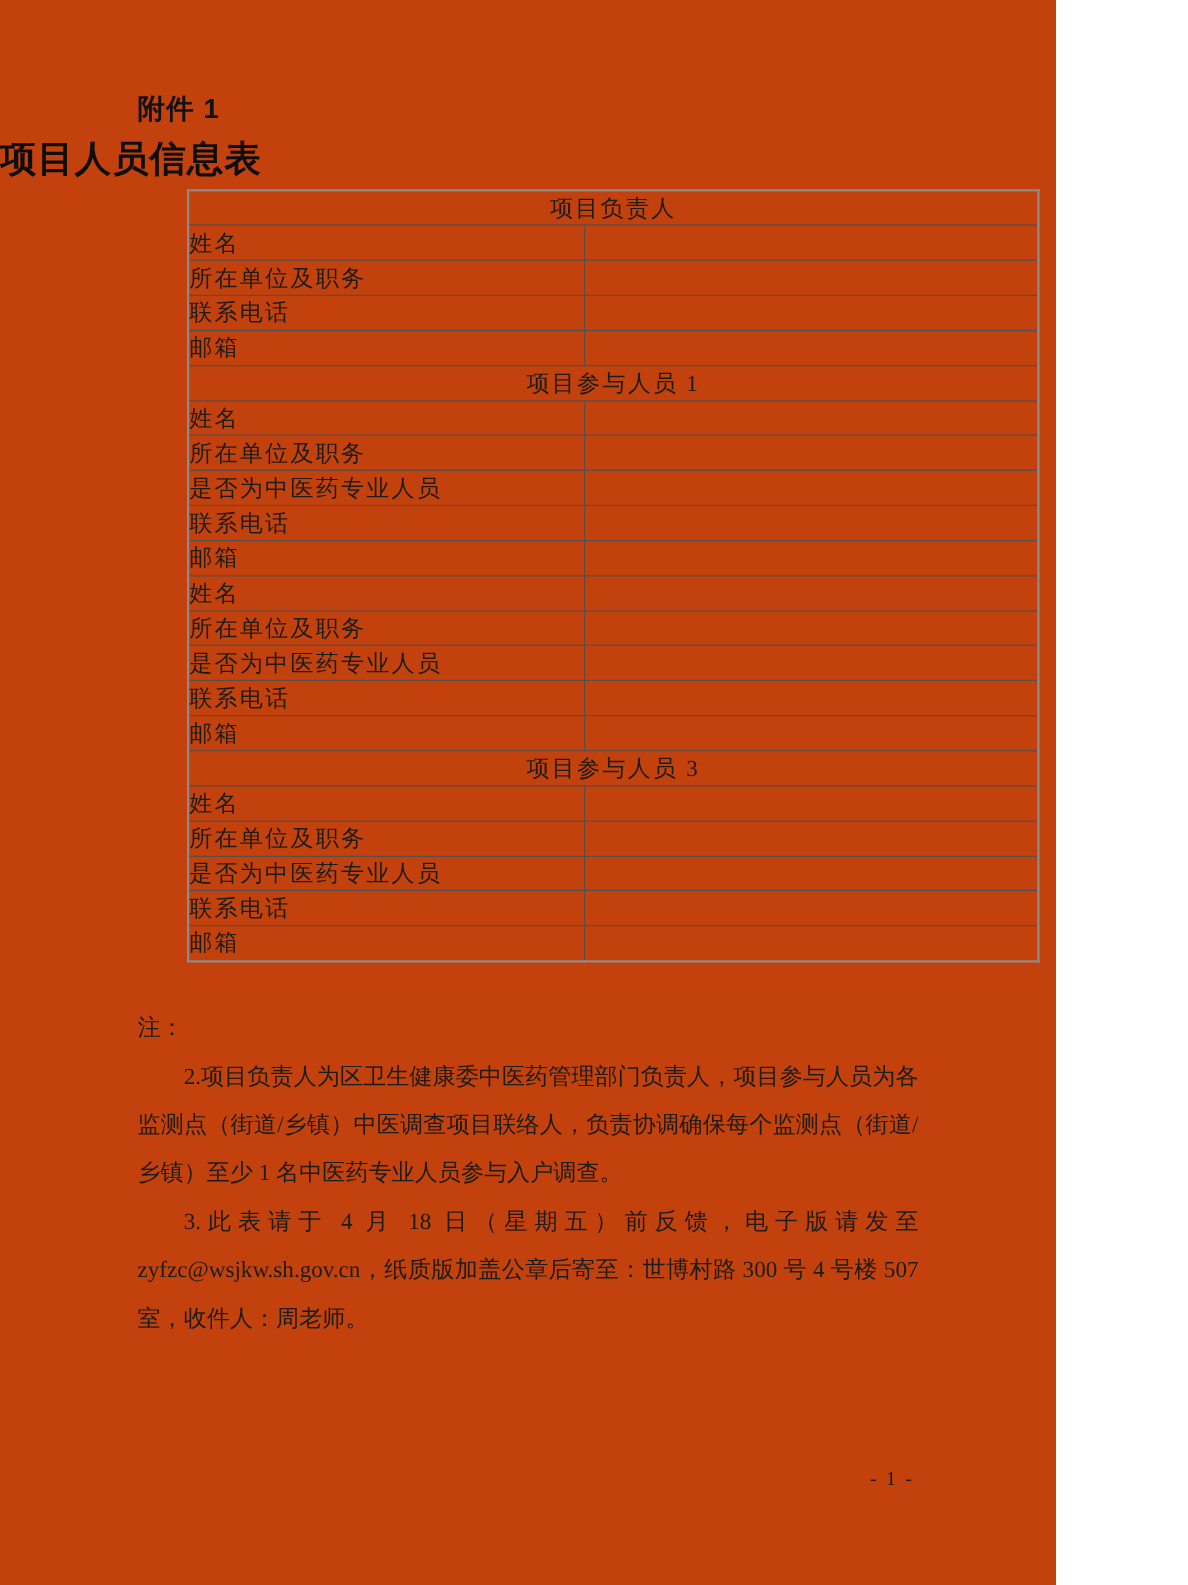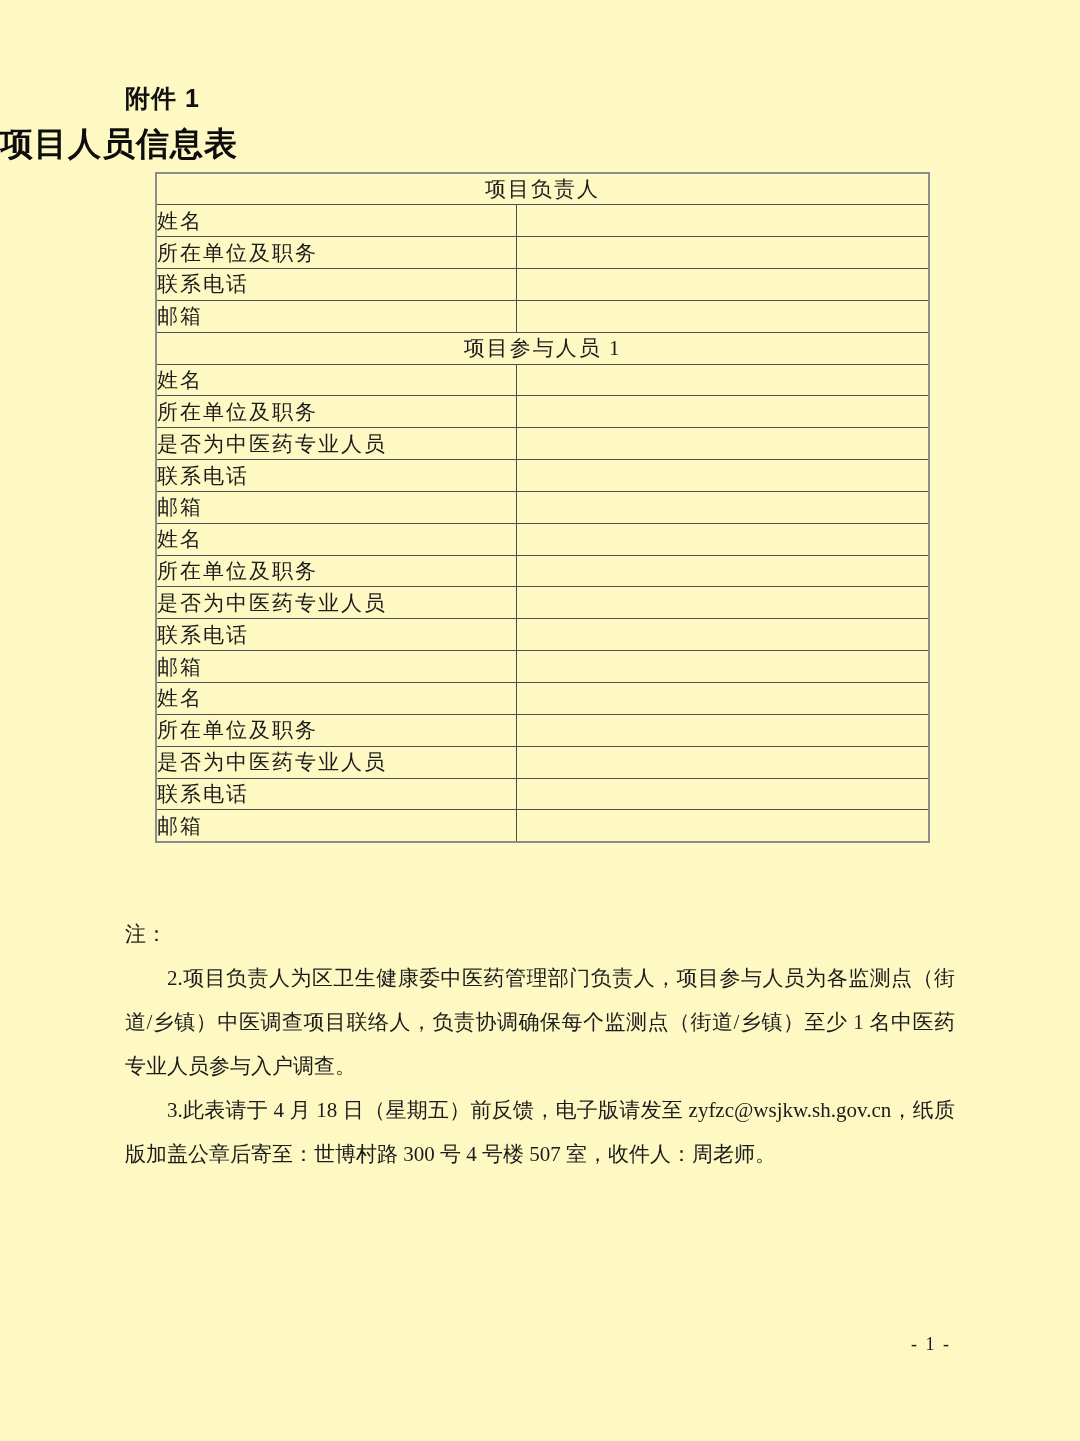--- a/index.html
+++ b/index.html
@@ -1,21 +1,21 @@
 <!DOCTYPE html>
 <html><head>
 <meta charset="utf-8">
 <style>
   * { box-sizing: border-box; }
   html, body { margin: 0; padding: 0; background: #ffffff; }
   .page {
     position: relative;
-    width: 1080px;
+    width: 960px;
     height: 1441px;
-    background: #fef9c3;
+    background: #c2410c;
     color: #1c1c1c;
     font-family: "Liberation Serif", serif;
     overflow: hidden;
   }
   .attachment {
     position: absolute;
     left: 125px;
     top: 82px;
     font-family: "Liberation Sans", sans-serif;
     font-weight: bold;
@@ -30,21 +30,21 @@
     top: 122px;
     text-align: left;
     font-family: "Liberation Sans", sans-serif;
     font-weight: bold;
     font-size: 33px;
     color: #0d0d0d;
     letter-spacing: 1px;
   }
   table.info {
     position: absolute;
-    left: 155px;
+    left: 170px;
     top: 172px;
     width: 773px;
     border-collapse: collapse;
     table-layout: fixed;
     font-size: 21px;
     color: #1c1c1c;
   }
   table.info { border: 2px solid #8c8c8c; }
   table.info td {
     border: 1px solid #4f4f4f;
@@ -154,20 +154,23 @@
       <tr>
         <td class="lbl">联系电话</td>
         <td class="val"></td>
       </tr>
       <tr>
         <td class="lbl">邮箱</td>
         <td class="val"></td>
       </tr>
 
       <tr>
+        <td class="sec" colspan="2">项目参与人员 3</td>
+      </tr>
+      <tr>
         <td class="lbl">姓名</td>
         <td class="val"></td>
       </tr>
       <tr>
         <td class="lbl">所在单位及职务</td>
         <td class="val"></td>
       </tr>
       <tr>
         <td class="lbl">是否为中医药专业人员</td>
         <td class="val"></td>

